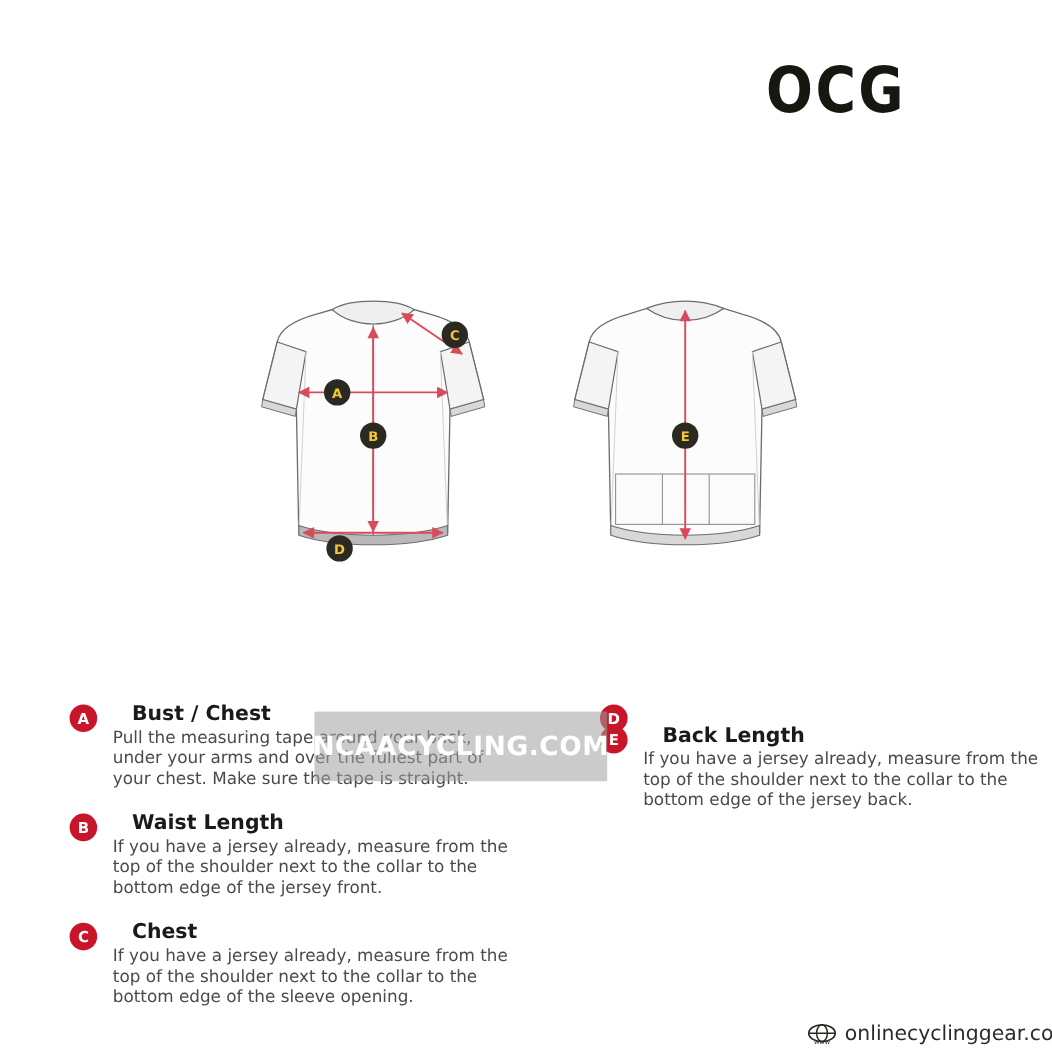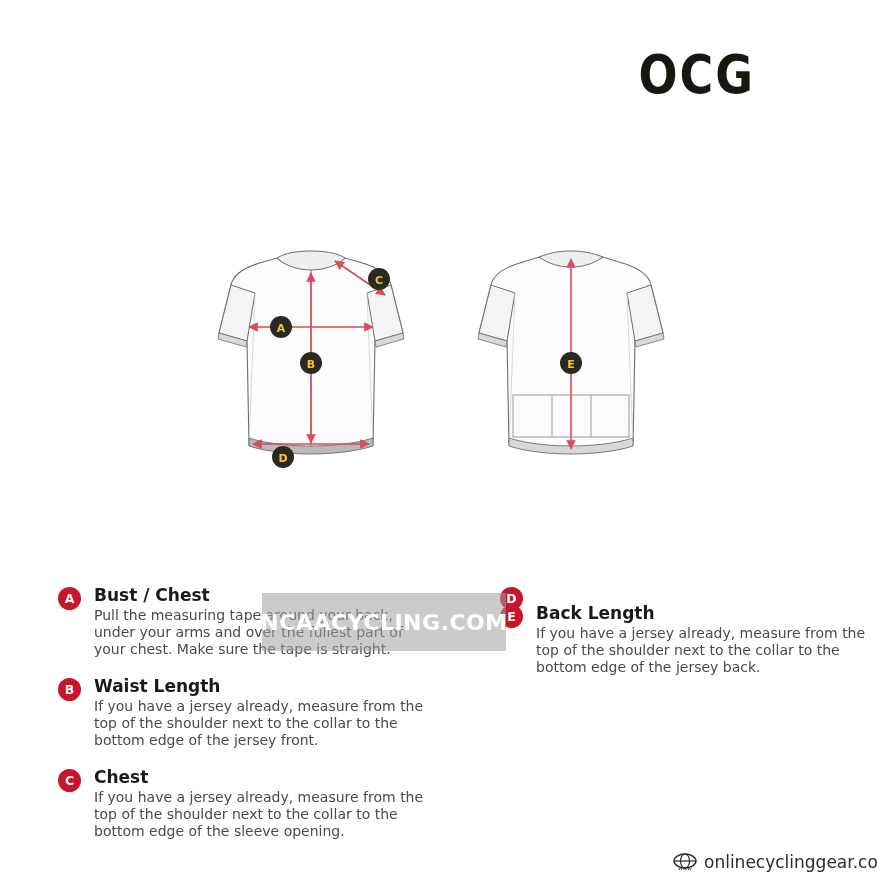--- a/index.html
+++ b/index.html
@@ -91,21 +91,21 @@
     font-size: 12.5px;
     font-weight: bold;
     text-align: center;
     line-height: 23px;
     font-family: "DejaVu Sans", sans-serif;
   }
   .legend-title {
     font-size: 17px;
     font-weight: bold;
     color: #1a1a1a;
-    margin: 0 0 2px 0;
+    margin: 0 0 2px 16px;
     line-height: 20px;
     font-family: "DejaVu Sans", sans-serif;
   }
   .legend-desc {
     font-size: 14px;
     line-height: 17px;
     color: #4a4a4a;
     margin: 0;
     font-family: "DejaVu Sans", sans-serif;
   }

